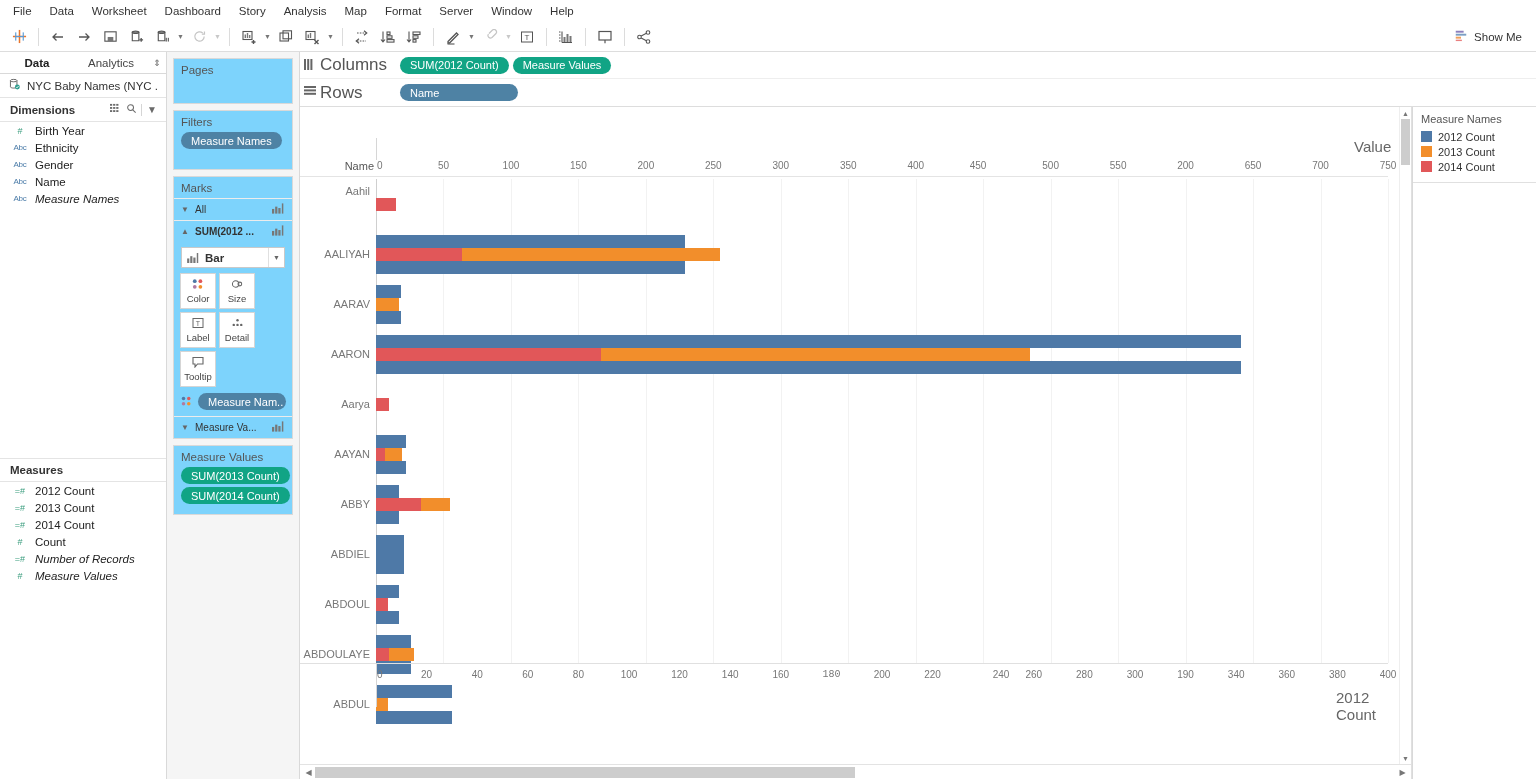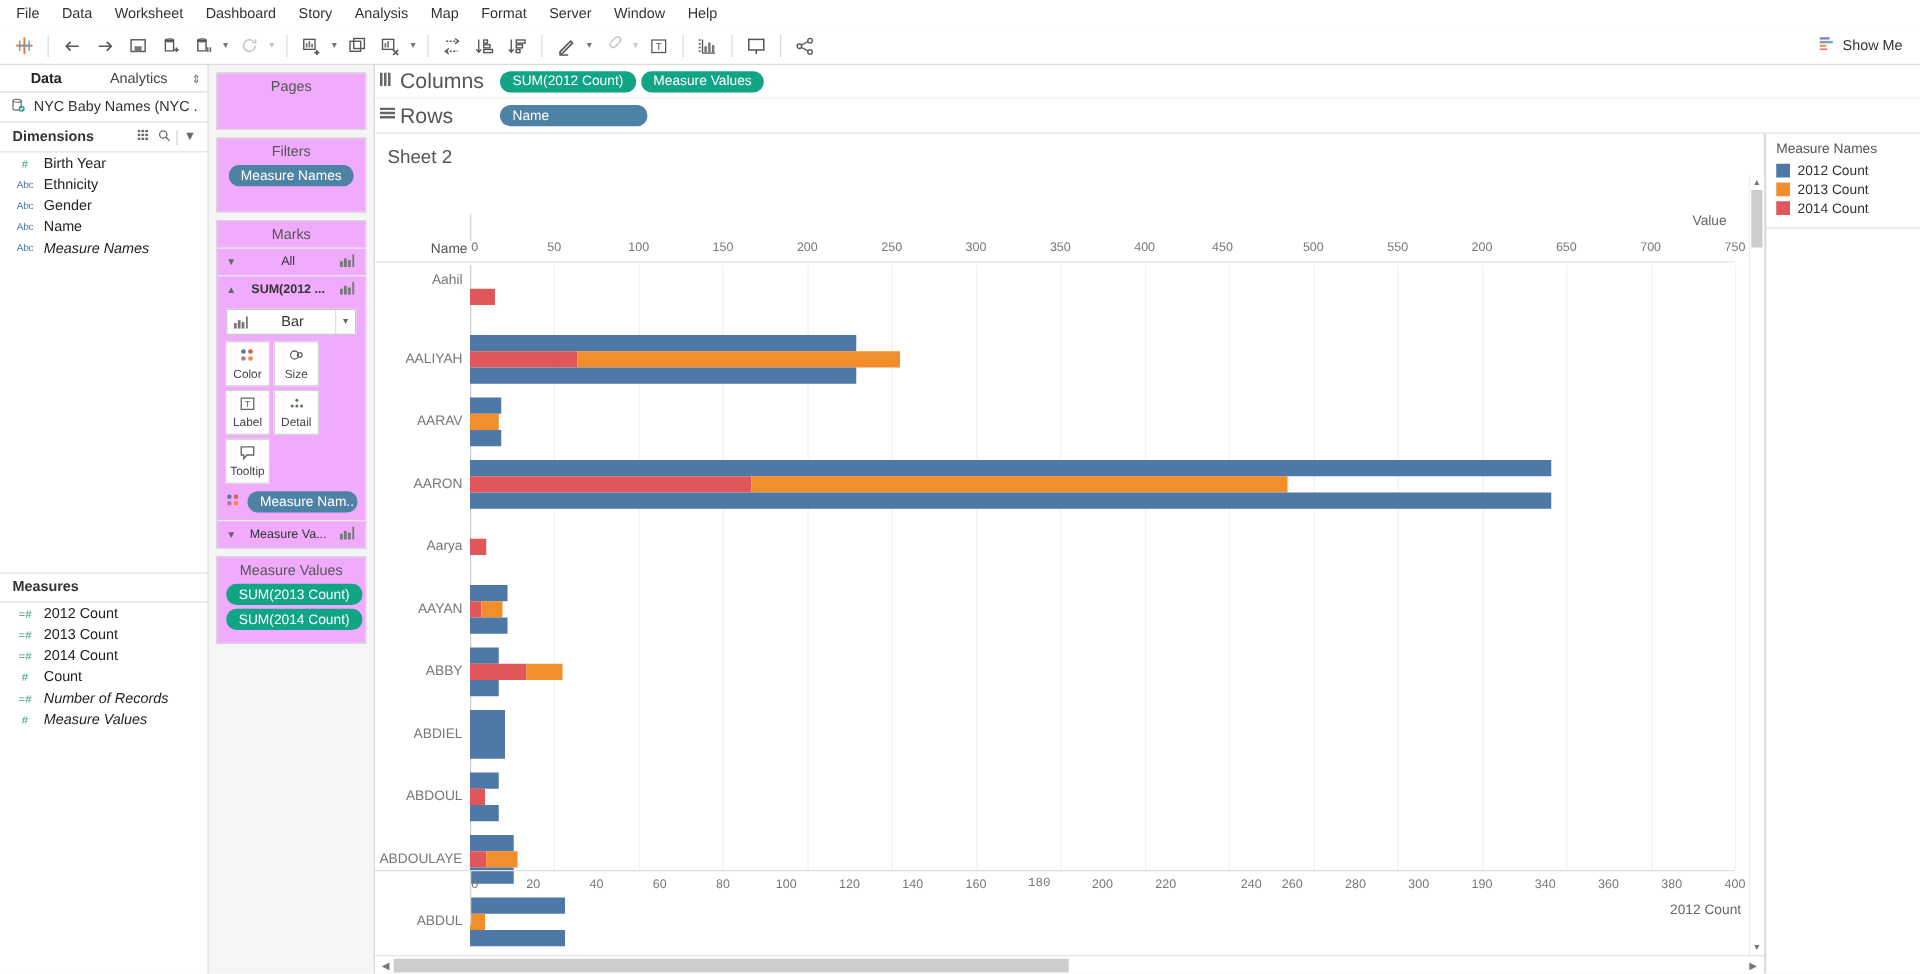--- a/index.html
+++ b/index.html
@@ -44,35 +44,35 @@
   .field { height: 17px; display: flex; align-items: center; gap: 7px; padding-left: 12px; }
   .field .fi { width: 16px; text-align: center; font-size: 9px; color: #3a9d7e; flex: none; }
   .field .fi.abc { font-size: 8px; color: #4a7ba8; letter-spacing: -0.2px; }
   .field .fn { font-size: 11.5px; color: #222; white-space: nowrap; }
   .field .fn.ital { font-style: italic; }
   .fill { flex: 1; }
   .measures-hdr { height: 24px; display: flex; align-items: center; padding-left: 10px; border-top: 1px solid #e4e4e4; border-bottom: 1px solid #e4e4e4; font-weight: bold; font-size: 11.5px; }
 
   
   .cards { width: 133px; flex: none; background: #f5f5f5; padding: 6px; display: flex; flex-direction: column; gap: 6px; border-right: 1px solid #d9d9d9; }
-  .card { background: #f0abfc; border: 1px solid #d9d9d9; text-align: center; }
+  .card { background: #7dd3fc; border: 1px solid #d9d9d9; }
   .card .ct { font-size: 11.5px; color: #555; padding: 5px 7px 4px; }
   .card-pages { height: 46px; }
   .card-filters { min-height: 60px; padding-bottom: 8px; }
   .pill { height: 17px; border-radius: 9px; display: inline-flex; align-items: center; padding: 0 10px; font-size: 11px; color: #fff; white-space: nowrap; overflow: hidden; }
   .pill.blue { background: #4e82a4; }
   .pill.green { background: #11a485; }
   .pill.m { margin: 0 7px; }
   .marks-hdr { font-size: 11.5px; color: #555; padding: 5px 7px 4px; }
   .mk-row { height: 22px; display: flex; align-items: center; padding: 0 7px; gap: 6px; border-top: 1px solid #ececec; }
   .mk-row .tri { font-size: 8px; color: #666; width: 8px; }
   .mk-row .nm { flex: 1; font-size: 10px; color: #333; white-space: nowrap; overflow: hidden; }
   .mk-row .nm.b { font-weight: bold; }
   .mk-row .barsicon { color: #666; }
-  .mk-type { margin: 5px 7px; height: 21px; border: 1px solid #c9c9c9; background: #fff; display: flex; align-items: center; gap: 5px; padding-left: 5px; }
+  .mk-type { margin: 5px 7px; height: 21px; border: 1px solid #c9c9c9; background: #fff; display: flex; align-items: center; gap: 5px; padding-left: 5px; font-weight: bold; }
   .mk-type .tl { flex: 1; font-size: 11.5px; color: #333; }
   .mk-type .cb { width: 16px; height: 19px; border-left: 1px solid #e0e0e0; display: flex; align-items: center; justify-content: center; font-size: 7px; color: #666; }
   .mk-btns { display: flex; gap: 3px; padding: 0 6px 4px; flex-wrap: wrap; }
   .mk-btn { width: 36px; height: 36px; border: 1px solid #d5d5d5; background: #fff; display: flex; flex-direction: column; align-items: center; justify-content: center; gap: 1px; }
   .mk-btn .lb { font-size: 9.5px; color: #444; }
   .mk-enc { display: flex; align-items: center; gap: 4px; padding: 2px 6px 6px; }
   .mv-card { padding-bottom: 10px; }
 
   
   .viz { flex: 1; min-width: 0; display: flex; flex-direction: column; background: #f5f5f5; }
@@ -105,21 +105,21 @@
   .vsb .ar { height: 12px; font-size: 7px; color: #777; display: flex; align-items: center; }
   .vsb .track { flex: 1; width: 12px; position: relative; }
   .vsb .thumb { position: absolute; left: 1px; width: 9px; background: #cdcdcd; }
 
   
   .tick { position: absolute; font-size: 10px; color: #777; transform: translateX(-50%); white-space: nowrap; }
   .gl { position: absolute; width: 1px; background: #f0f0f0; }
   .axis-line { position: absolute; background: #d6d6d6; }
   .rowlabel { position: absolute; font-size: 11px; color: #777; text-align: right; transform: translateY(-50%); white-space: nowrap; }
   .bar { position: absolute; }
-  .caption { position: absolute; font-size: 11px; color: #666; }
+  .caption { position: absolute; font-size: 15px; color: #666; }
 </style>
 </head>
 <body>
 
 <div class="app">
 
   <div class="menubar" id="menubar">
       <div class="mi">File</div>
       <div class="mi">Data</div>
       <div class="mi">Worksheet</div>
@@ -547,21 +547,20 @@
           </span>
           <span class="slabel">Rows</span>
           <span class="pills">
             <span class="pill blue" style="width:118px">Name</span>
           </span>
         </div>
       </div>
 
       <div class="vizbody">
         <div class="sheet">
-          <div class="sheet-title">Sheet 2</div>
           <div class="plotwrap" id="plot">
             <div class="vsb">
               <div class="ar">▲</div>
               <div class="track">
                 <div class="thumb" style="top:0;height:46px"></div>
               </div>
               <div class="ar">▼</div>
             </div>
           <div class="gl" style="left: 76px; top: 72px; height: 484px; background: rgb(207, 207, 207);"></div>
               <div class="gl" style="left: 143.467px; top: 72px; height: 484px; background: rgb(242, 242, 242);"></div>

